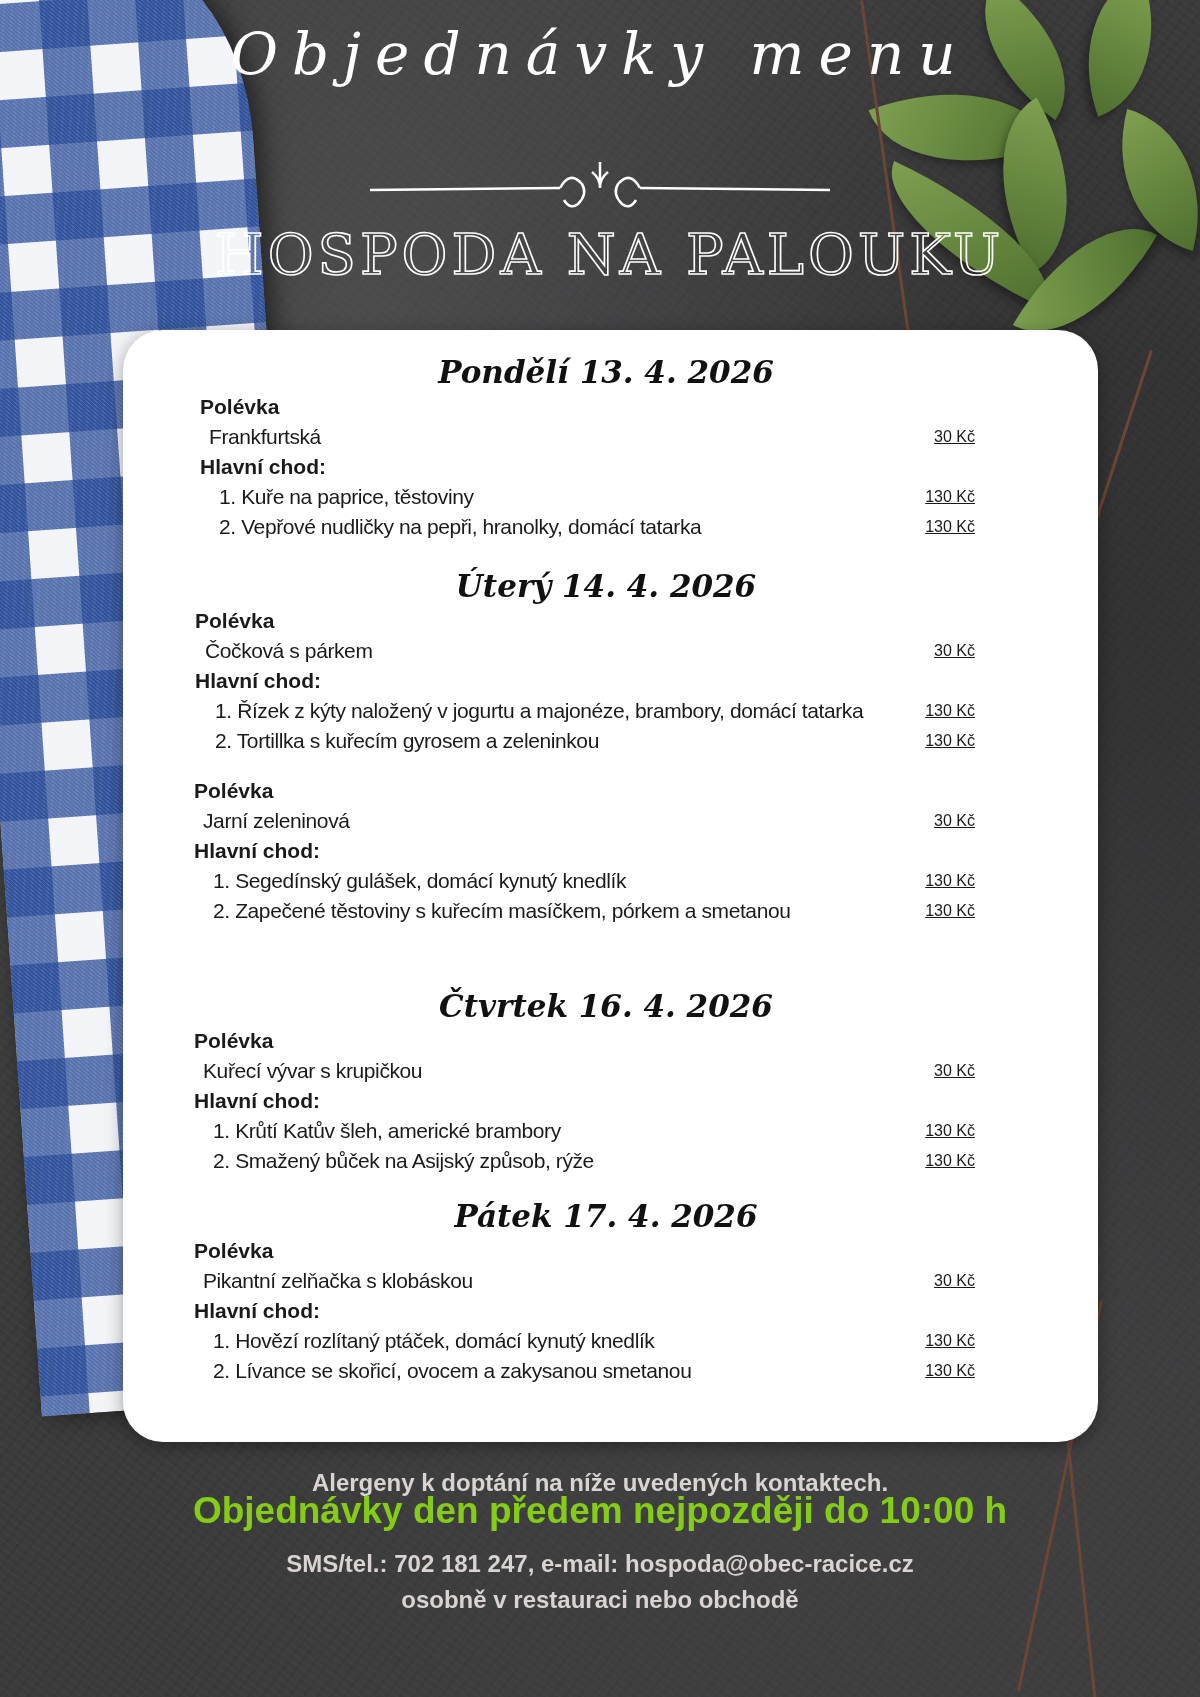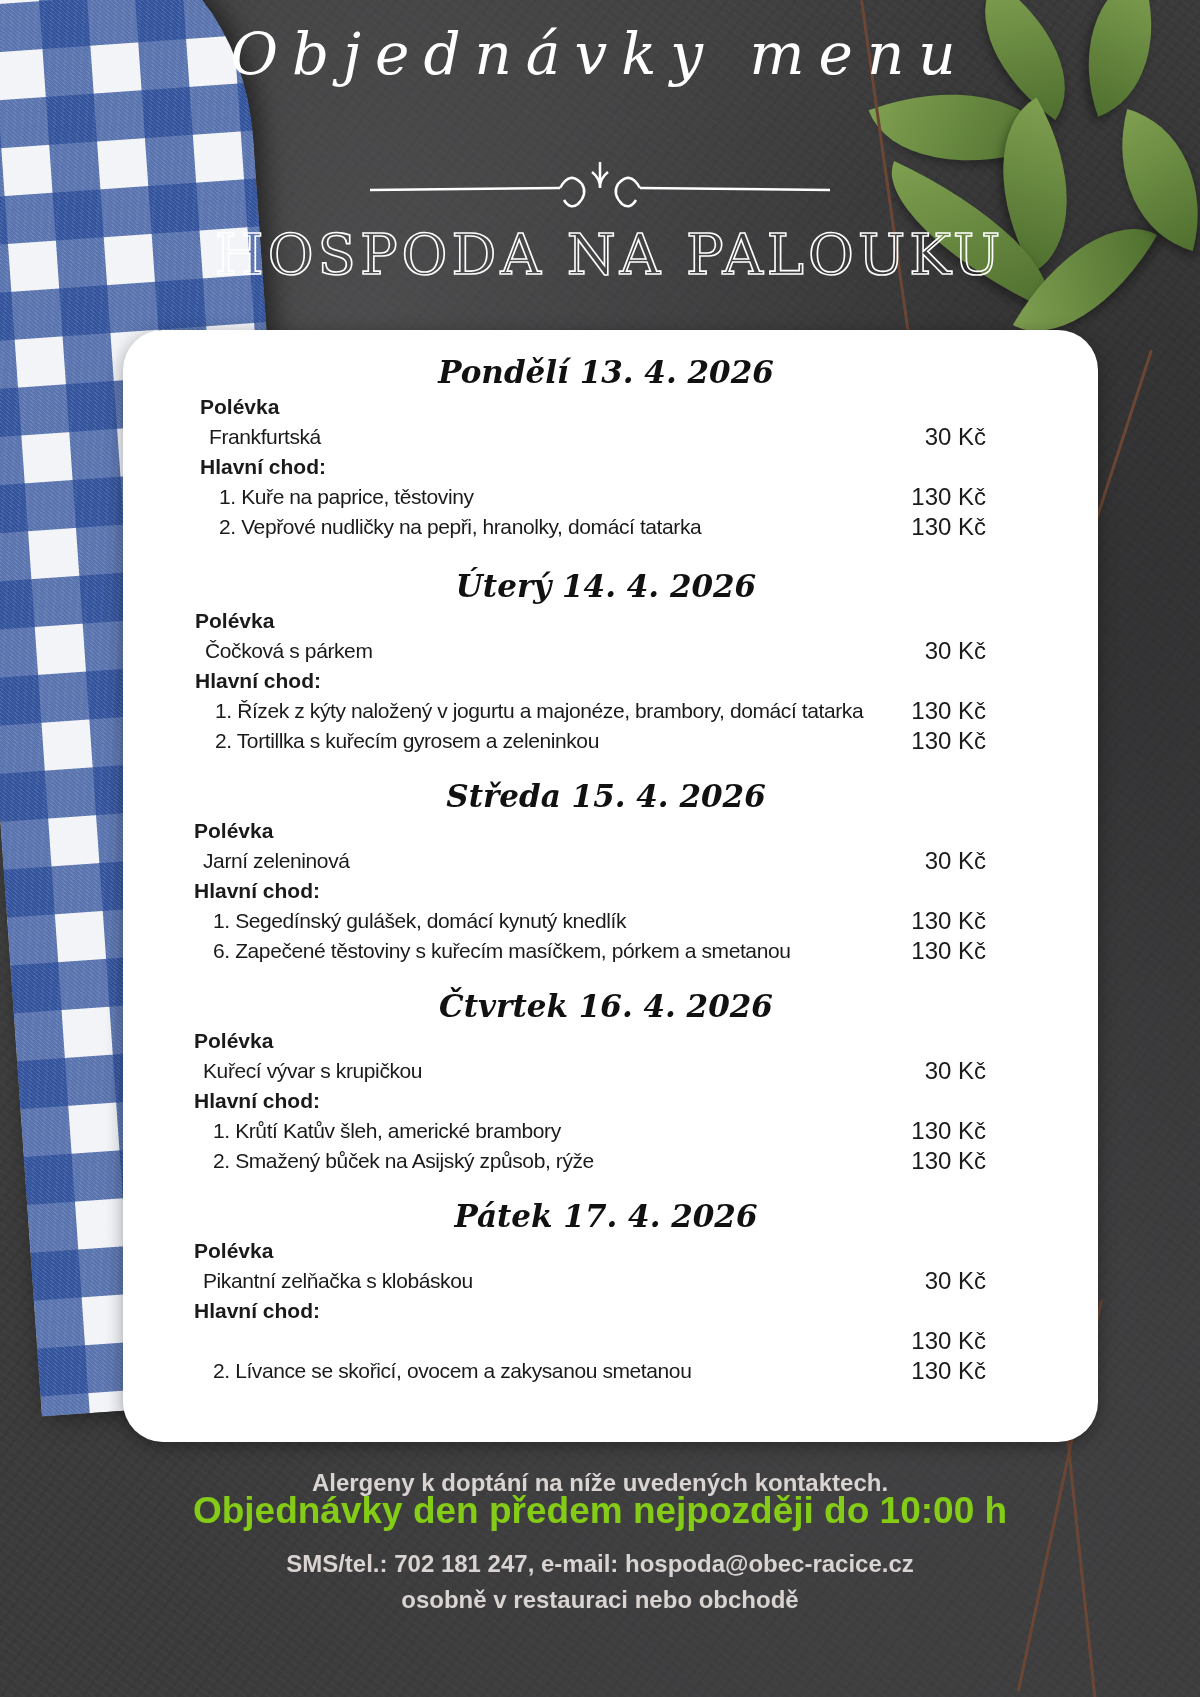--- a/index.html
+++ b/index.html
@@ -40,21 +40,21 @@
     color:transparent;margin-left:19px; -webkit-text-stroke:1.6px #fff; }
 
   .card { position:absolute; left:123px; top:330px; width:966px; height:1112px;
     background:#fff; border-radius:40px; box-shadow:0 4px 18px rgba(0,0,0,.35);padding-left:9px; }
   .day { position:absolute; left:0; width:966px; }
   .day-title { text-align:center; font-family:"DejaVu Serif", serif; font-style:italic; font-weight:bold;
     font-size:31px; color:#111; height:40px; line-height:40px; }
   .row { position:relative; height:30px; line-height:30px; font-size:21px; color:#1a1a1a; }
   .row .lbl { position:absolute; font-weight:bold; font-size:21px; }
   .row .txt { position:absolute; font-size:21px; letter-spacing:-.4px; }
-  .row .price { position:absolute; right:103px; font-size:24px; }
+  .row .price { position:absolute; right:114px; font-size:16px;text-decoration:underline; }
 
   .footer-1 { position:absolute; left:0; right:0; top:1445px; text-align:center;
     color:#d9d4d2; font-weight:bold; font-size:24px;margin-top:24px; }
   .footer-2 { position:absolute; left:0; right:0; top:1490px; text-align:center;
     color:#84cc16; font-weight:bold; font-size:37px; }
   .footer-3 { position:absolute; left:0; right:0; top:1550px; text-align:center;
     color:#d9d4d2; font-weight:bold; font-size:24px; }
   .footer-4 { position:absolute; left:0; right:0; top:1586px; text-align:center;
     color:#d9d4d2; font-weight:bold; font-size:24px; }
 </style>
@@ -127,37 +127,36 @@
         <span class="txt" style="left:92px">1. Řízek z kýty naložený v jogurtu a majonéze, brambory, domácí tatarka</span>
         <span class="price">130 Kč</span>
       </div>
     <div class="row">
         <span class="txt" style="left:92px">2. Tortillka s kuřecím gyrosem a zeleninkou</span>
         <span class="price">130 Kč</span>
       </div>
   </div>
 
   <div class="day" style="top:446px;">
-    <div class="day-title">Středa 15. 4. 2026</div>
     <div class="row">
         <span class="lbl" style="left:71px">Polévka</span>
       </div>
     <div class="row">
         <span class="txt" style="left:80px">Jarní zeleninová</span>
         <span class="price">30 Kč</span>
       </div>
     <div class="row">
         <span class="lbl" style="left:71px">Hlavní chod:</span>
       </div>
     <div class="row">
         <span class="txt" style="left:90px">1. Segedínský gulášek, domácí kynutý knedlík</span>
         <span class="price">130 Kč</span>
       </div>
     <div class="row">
-        <span class="txt" style="left:90px">6. Zapečené těstoviny s kuřecím masíčkem, pórkem a smetanou</span>
+        <span class="txt" style="left:90px">2. Zapečené těstoviny s kuřecím masíčkem, pórkem a smetanou</span>
         <span class="price">130 Kč</span>
       </div>
   </div>
 
   <div class="day" style="top:656px;">
     <div class="day-title">Čtvrtek 16. 4. 2026</div>
     <div class="row">
         <span class="lbl" style="left:71px">Polévka</span>
       </div>
     <div class="row">
@@ -183,20 +182,21 @@
         <span class="lbl" style="left:71px">Polévka</span>
       </div>
     <div class="row">
         <span class="txt" style="left:80px">Pikantní zelňačka s klobáskou</span>
         <span class="price">30 Kč</span>
       </div>
     <div class="row">
         <span class="lbl" style="left:71px">Hlavní chod:</span>
       </div>
     <div class="row">
+        <span class="txt" style="left:90px">1. Hovězí rozlítaný ptáček, domácí kynutý knedlík</span>
         <span class="price">130 Kč</span>
       </div>
     <div class="row">
         <span class="txt" style="left:90px">2. Lívance se skořicí, ovocem a zakysanou smetanou</span>
         <span class="price">130 Kč</span>
       </div>
   </div>
 </div>
 
 <div class="footer-1">Alergeny k doptání na níže uvedených kontaktech.</div>

